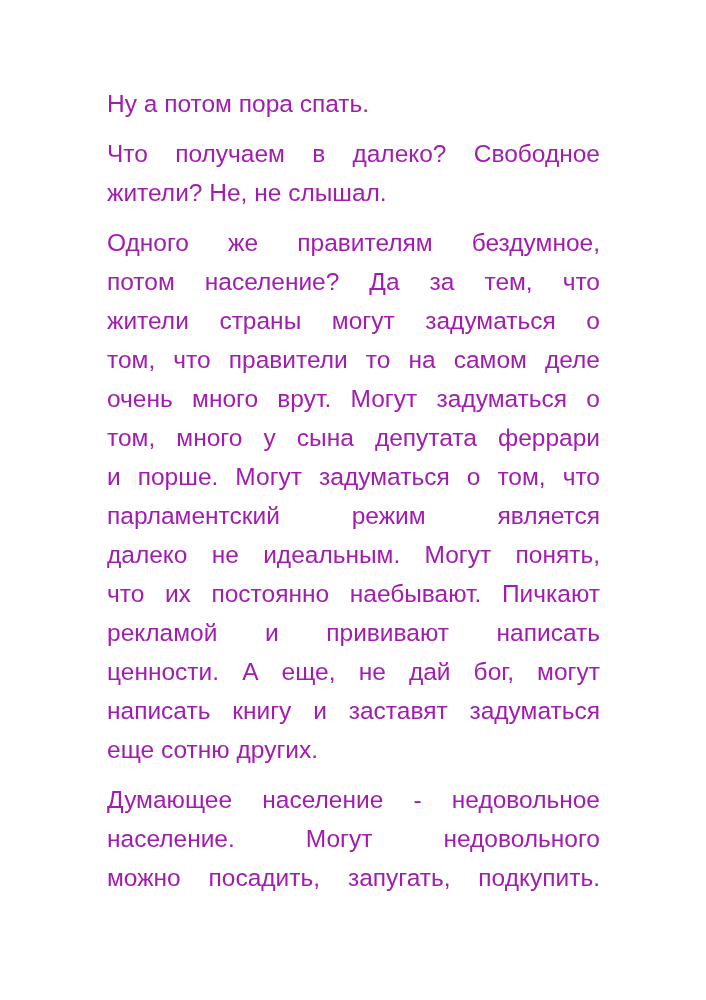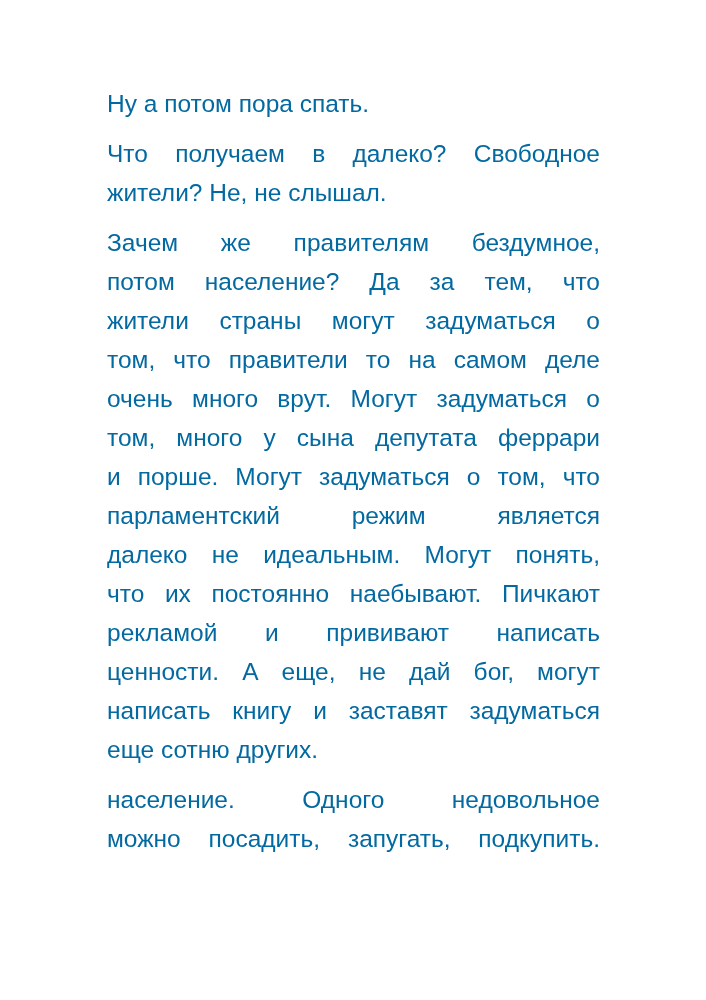--- a/index.html
+++ b/index.html
@@ -13,21 +13,21 @@
       position: relative;
       overflow: hidden;
     }
     .page {
       position: absolute;
       left: 107px;
       top: 84px;
       width: 493px;
       font-family: "Liberation Sans", sans-serif;
       font-size: 24.5px;
-      color: #0369a1;
+      color: #a21caf;
     }
     .para {
       margin: 0 0 11px 0;
     }
     .line {
       display: block;
       height: 39px;
       line-height: 39px;
       white-space: nowrap;
       text-align: justify;
@@ -46,34 +46,35 @@
   <div class="para">
     <span class="line last">Ну а потом пора спать.</span>
   </div>
 
   <div class="para">
     <span class="line">Что получаем в далеко? Свободное</span>
     <span class="line last">жители? Не, не слышал.</span>
   </div>
 
   <div class="para">
-    <span class="line">Зачем же правителям бездумное,</span>
+    <span class="line">Одного же правителям бездумное,</span>
     <span class="line">потом население? Да за тем, что</span>
     <span class="line">жители страны могут задуматься о</span>
     <span class="line">том, что правители то на самом деле</span>
     <span class="line">очень много врут. Могут задуматься о</span>
     <span class="line">том, много у сына депутата феррари</span>
     <span class="line">и порше. Могут задуматься о том, что</span>
     <span class="line">парламентский режим является</span>
     <span class="line">далеко не идеальным. Могут понять,</span>
     <span class="line">что их постоянно наебывают. Пичкают</span>
     <span class="line">рекламой и прививают написать</span>
     <span class="line">ценности. А еще, не дай бог, могут</span>
     <span class="line">написать книгу и заставят задуматься</span>
     <span class="line last">еще сотню других.</span>
   </div>
 
   <div class="para">
-    <span class="line">население. Одного недовольное</span>
+    <span class="line">Думающее население - недовольное</span>
+    <span class="line">население. Могут недовольного</span>
     <span class="line">можно посадить, запугать, подкупить.</span>
   </div>
 
 </div>
 
 </body></html>

